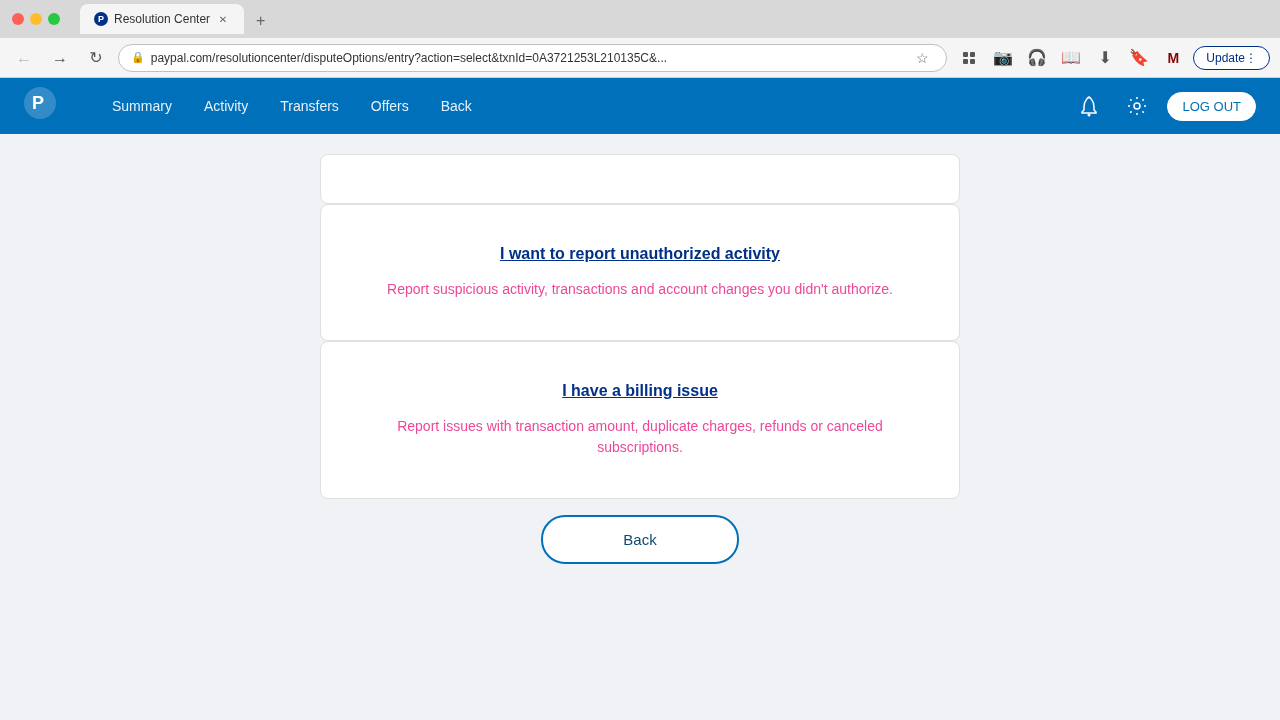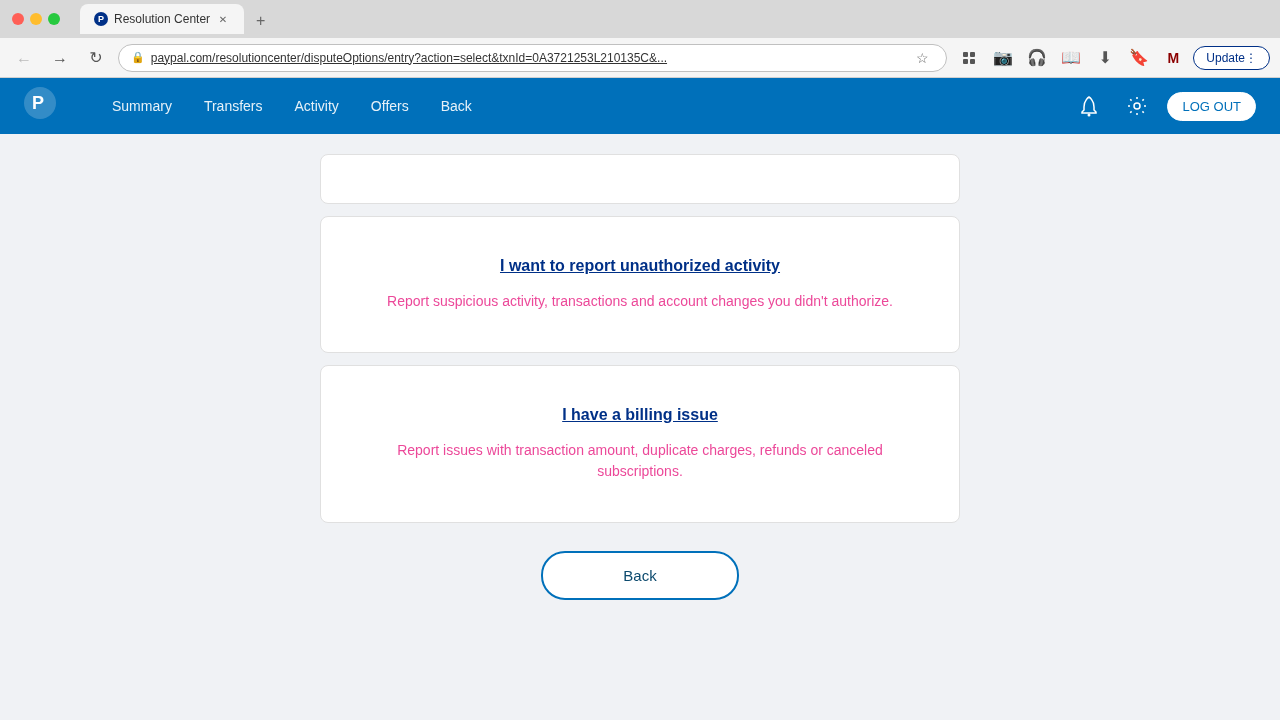--- a/index.html
+++ b/index.html
@@ -149,21 +149,20 @@
       font-size: 11px;
     }
 
     .address-text {
       flex: 1;
       font-size: 12px;
       color: #333;
       white-space: nowrap;
       overflow: hidden;
       text-overflow: ellipsis;
-      text-decoration: underline;
     }
 
     .addr-action-btn {
       background: transparent;
       border: none;
       cursor: pointer;
       font-size: 14px;
       color: #666;
       width: 24px;
       height: 24px;
@@ -278,21 +277,20 @@
       background: #f0f2f5;
       display: flex;
       justify-content: center;
       padding: 20px 0;
     }
 
     .content-wrapper {
       width: 640px;
       display: flex;
       flex-direction: column;
-      gap: 12px;
     }
 
     
     .card {
       background: white;
       border-radius: 8px;
       border: 1px solid #e0e0e0;
       padding: 40px 32px;
       text-align: center;
       cursor: pointer;
@@ -412,22 +410,22 @@
   <div class="paypal-nav">
     <div class="paypal-logo">
       <svg width="32" height="32" viewBox="0 0 32 32" fill="none">
         <circle cx="16" cy="16" r="16" fill="white" opacity="0.2"></circle>
         <text x="8" y="22" font-size="18" font-weight="bold" fill="white" font-family="Arial">P</text>
       </svg>
     </div>
 
     <div class="nav-links">
       <a class="nav-link">Summary</a>
+      <a class="nav-link">Activity</a>
       <a class="nav-link">Transfers</a>
-      <a class="nav-link">Activity</a>
       <a class="nav-link">Offers</a>
       <a class="nav-link">Back</a>
     </div>
 
     <div class="nav-actions">
       <button class="nav-icon-btn">
         <svg width="22" height="22" viewBox="0 0 22 22" fill="none">
           <path d="M11 2C11 2 6 5 6 12v3l-2 2v1h14v-1l-2-2v-3c0-7-5-10-5-10z" stroke="white" stroke-width="1.5" fill="none"></path>
           <circle cx="11" cy="20" r="1.5" fill="white"></circle>
         </svg>

